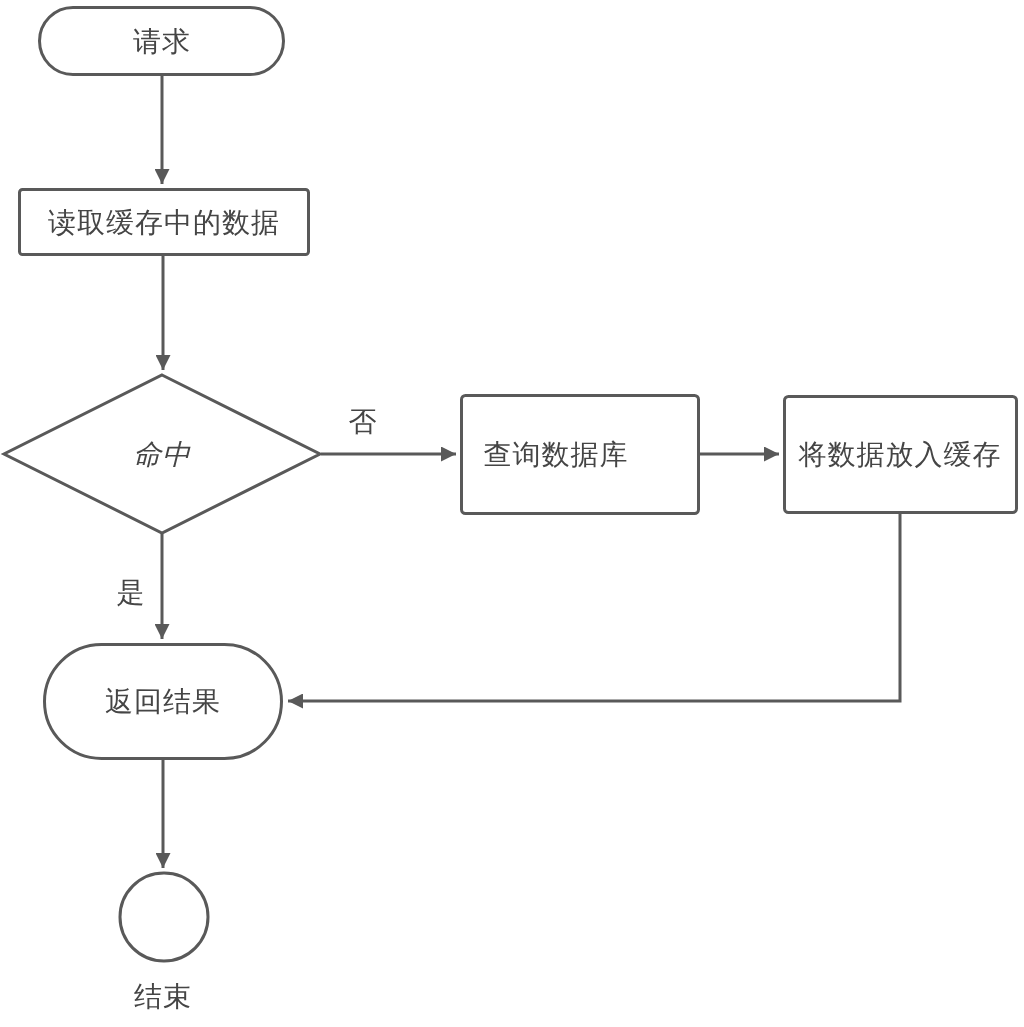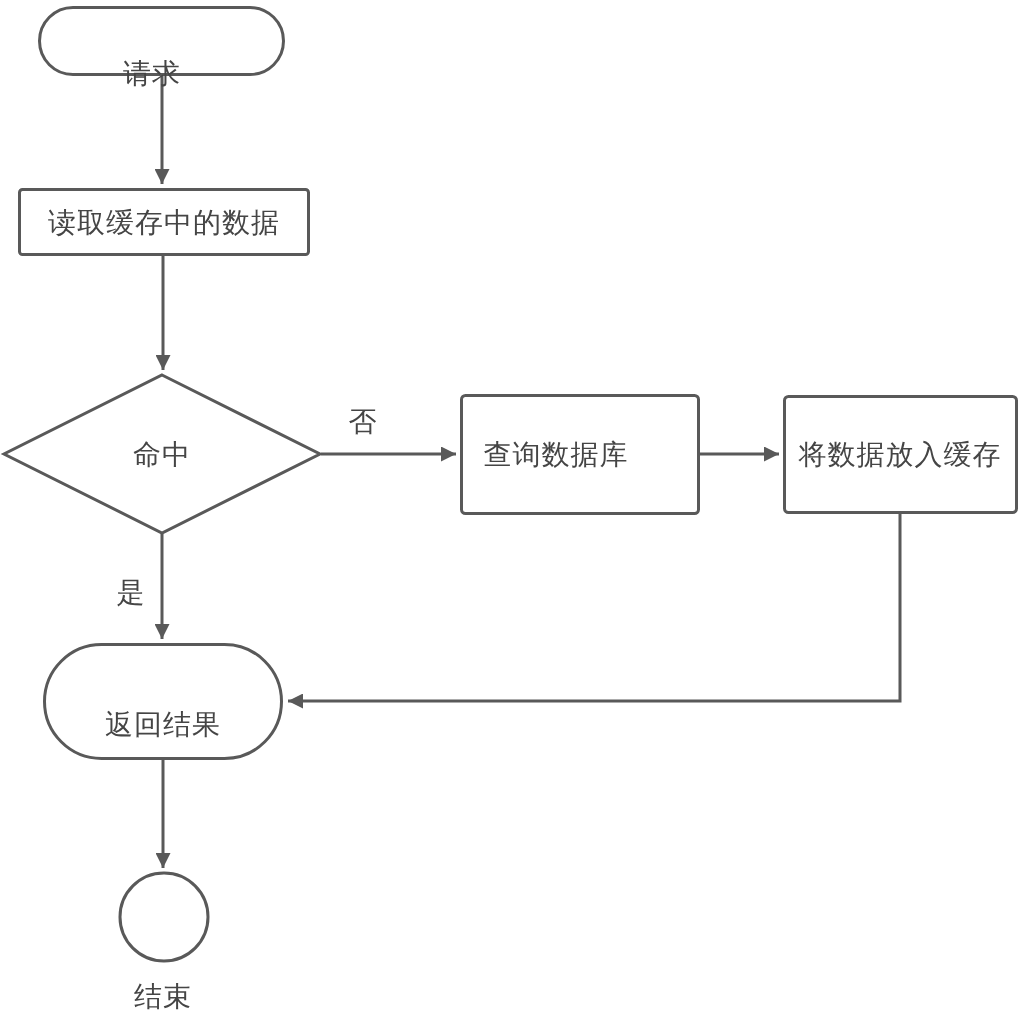--- a/index.html
+++ b/index.html
@@ -51,31 +51,31 @@
 
     <rect class="shape" x="39.5" y="7.5" width="244" height="67" rx="33.5"></rect>
     <rect class="shape" x="19.5" y="189.5" width="289" height="65" rx="3"></rect>
     <polygon class="shape" points="162,375 320,454 162,533 4,454"></polygon>
     <rect class="shape" x="461.5" y="395.5" width="237" height="118" rx="4"></rect>
     <rect class="shape" x="784.5" y="396.5" width="232" height="116" rx="4"></rect>
     <rect class="shape" x="44.5" y="644.5" width="237" height="114" rx="57"></rect>
     <circle class="shape" cx="164" cy="917" r="44"></circle>
   </svg>
 
-  <div class="node-label" style="left:152px; top:42px;margin-top:32px;">请求</div>
+  <div class="node-label" style="left:162px; top:42px;">请求</div>
 
   <div class="node-label" style="left:164px; top:223px;font-family:Liberation Mono, monospace;">读取缓存中的数据</div>
 
-  <div class="node-label" style="left:162px; top:455px;">命中</div>
+  <div class="node-label" style="left:162px; top:455px;font-style:italic;">命中</div>
 
   <div class="node-label" style="left:556px; top:455px;">查询数据库</div>
 
   <div class="node-label" style="left:900px; top:455px;">将数据放入缓存</div>
 
-  <div class="node-label" style="left:163px; top:702px;margin-top:23px;">返回结果</div>
+  <div class="node-label" style="left:163px; top:702px;">返回结果</div>
 
   <div class="node-label" style="left:163px; top:997px;text-align:right;">结束</div>
 
   <div class="node-label" style="left:363px; top:422px;">否</div>
 
   <div class="node-label" style="left:131px; top:593px;">是</div>
 
 </div>
 
 </body></html>

